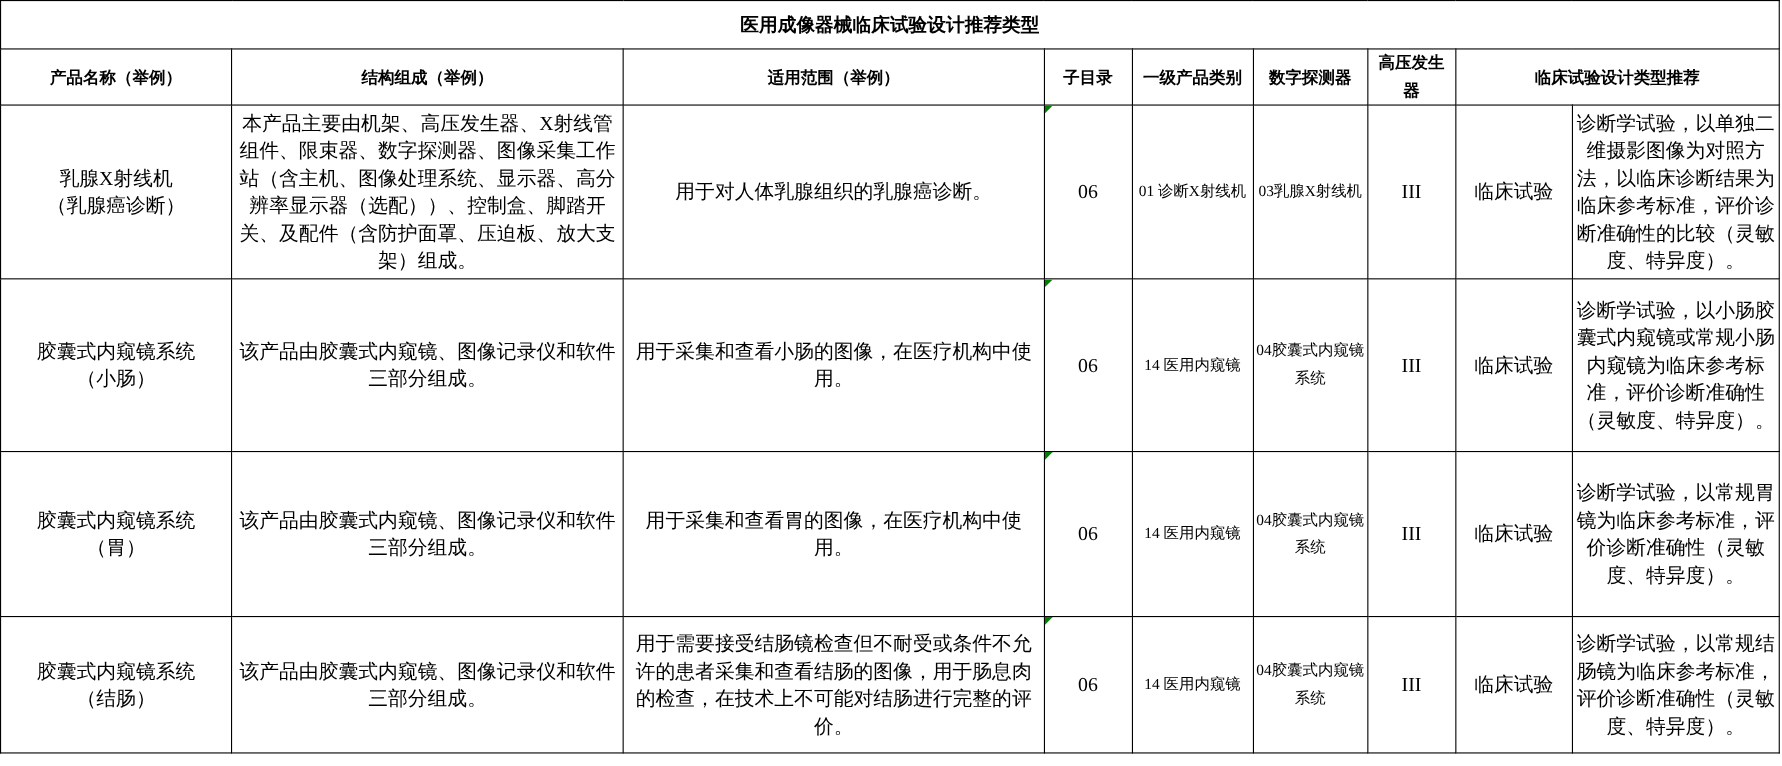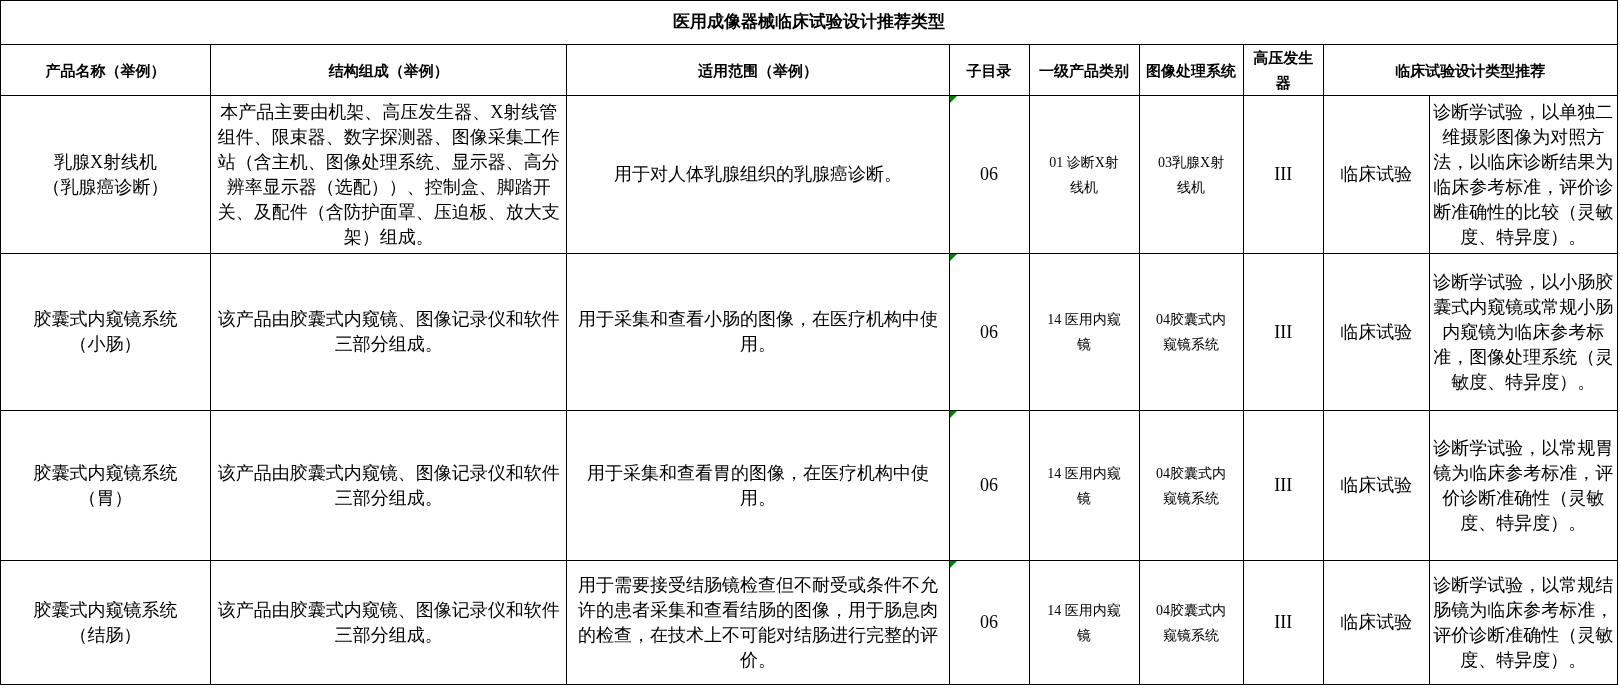--- a/index.html
+++ b/index.html
@@ -2,29 +2,29 @@
 <html><head>
 <meta charset="utf-8">
 <style>
   html,body{margin:0;padding:0;background:#fff;}
   body{width:1620px;height:696px;overflow:hidden;
        font-family:"Liberation Serif","DejaVu Serif",serif;color:#000;}
   table{border-collapse:collapse;table-layout:fixed;width:1618px;margin:0;}
   td,th{border:1px solid #000;vertical-align:middle;text-align:center;
         padding:0 6px;font-size:18px;line-height:25px;overflow:hidden;}
   .r-title td{height:43px;font-size:17px;font-weight:bold;border-bottom:1px solid #000;
-              font-family:Liberation Mono, monospace;}
+              font-family:Liberation Sans, sans-serif;}
   .r-head th{height:50px;font-size:15px;font-weight:bold;
              font-family:"Liberation Sans","DejaVu Sans",sans-serif;text-align:center;}
   .r1 td{height:157px;}
   .r2 td{height:156px;}
   .r3 td{height:149px;}
   .r4 td{height:123px;}
   .c-name{white-space:pre-line;}
-  .c-narrow{font-size:14px;padding:0 14px;}
+  .c-narrow{font-size:14px;padding:0 0;}
   .c-sub{position:relative;}
   .tri{position:absolute;top:0;left:0;width:0;height:0;
        border-top:7px solid #008000;border-right:7px solid transparent;}
   .c-design{padding:0 3px;}
 </style>
 </head>
 <body>
 
 <table>
   <colgroup>
@@ -41,21 +41,21 @@
   <tbody>
       <tr class="r-title">
     <td colspan="9">医用成像器械临床试验设计推荐类型</td>
   </tr>
   <tr class="r-head">
     <th>产品名称（举例）</th>
     <th>结构组成（举例）</th>
     <th>适用范围（举例）</th>
     <th>子目录</th>
     <th>一级产品类别</th>
-    <th>图像处理系统</th>
+    <th>数字探测器</th>
     <th>高压发生器</th>
     <th colspan="2">临床试验设计类型推荐</th>
   </tr>
 
   <tr class="r1">
     <td class="c-name">乳腺X射线机
 （乳腺癌诊断）</td>
     <td>本产品主要由机架、高压发生器、X射线管组件、限束器、数字探测器、图像采集工作站（含主机、图像处理系统、显示器、高分辨率显示器（选配））、控制盒、脚踏开关、及配件（含防护面罩、压迫板、放大支架）组成。</td>
     <td>用于对人体乳腺组织的乳腺癌诊断。</td>
     <td class="c-sub"><span class="tri" style="border-top-color: rgb(0, 128, 0);"></span><span>06</span></td>
@@ -69,21 +69,21 @@
   <tr class="r2">
     <td class="c-name">胶囊式内窥镜系统
 （小肠）</td>
     <td>该产品由胶囊式内窥镜、图像记录仪和软件三部分组成。</td>
     <td>用于采集和查看小肠的图像，在医疗机构中使用。</td>
     <td class="c-sub"><span class="tri" style="border-top-color: rgb(0, 128, 0);"></span><span>06</span></td>
     <td class="c-narrow">14 医用内窥镜</td>
     <td class="c-narrow">04胶囊式内窥镜系统</td>
     <td>III</td>
     <td>临床试验</td>
-    <td class="c-design">诊断学试验，以小肠胶囊式内窥镜或常规小肠内窥镜为临床参考标准，图像处理系统（灵敏度、特异度）。</td>
+    <td class="c-design">诊断学试验，以小肠胶囊式内窥镜或常规小肠内窥镜为临床参考标准，评价诊断准确性（灵敏度、特异度）。</td>
   </tr>
 
   <tr class="r3">
     <td class="c-name">胶囊式内窥镜系统
 （胃）</td>
     <td>该产品由胶囊式内窥镜、图像记录仪和软件三部分组成。</td>
     <td>用于采集和查看胃的图像，在医疗机构中使用。</td>
     <td class="c-sub"><span class="tri" style="border-top-color: rgb(0, 128, 0);"></span><span>06</span></td>
     <td class="c-narrow">14 医用内窥镜</td>
     <td class="c-narrow">04胶囊式内窥镜系统</td>

